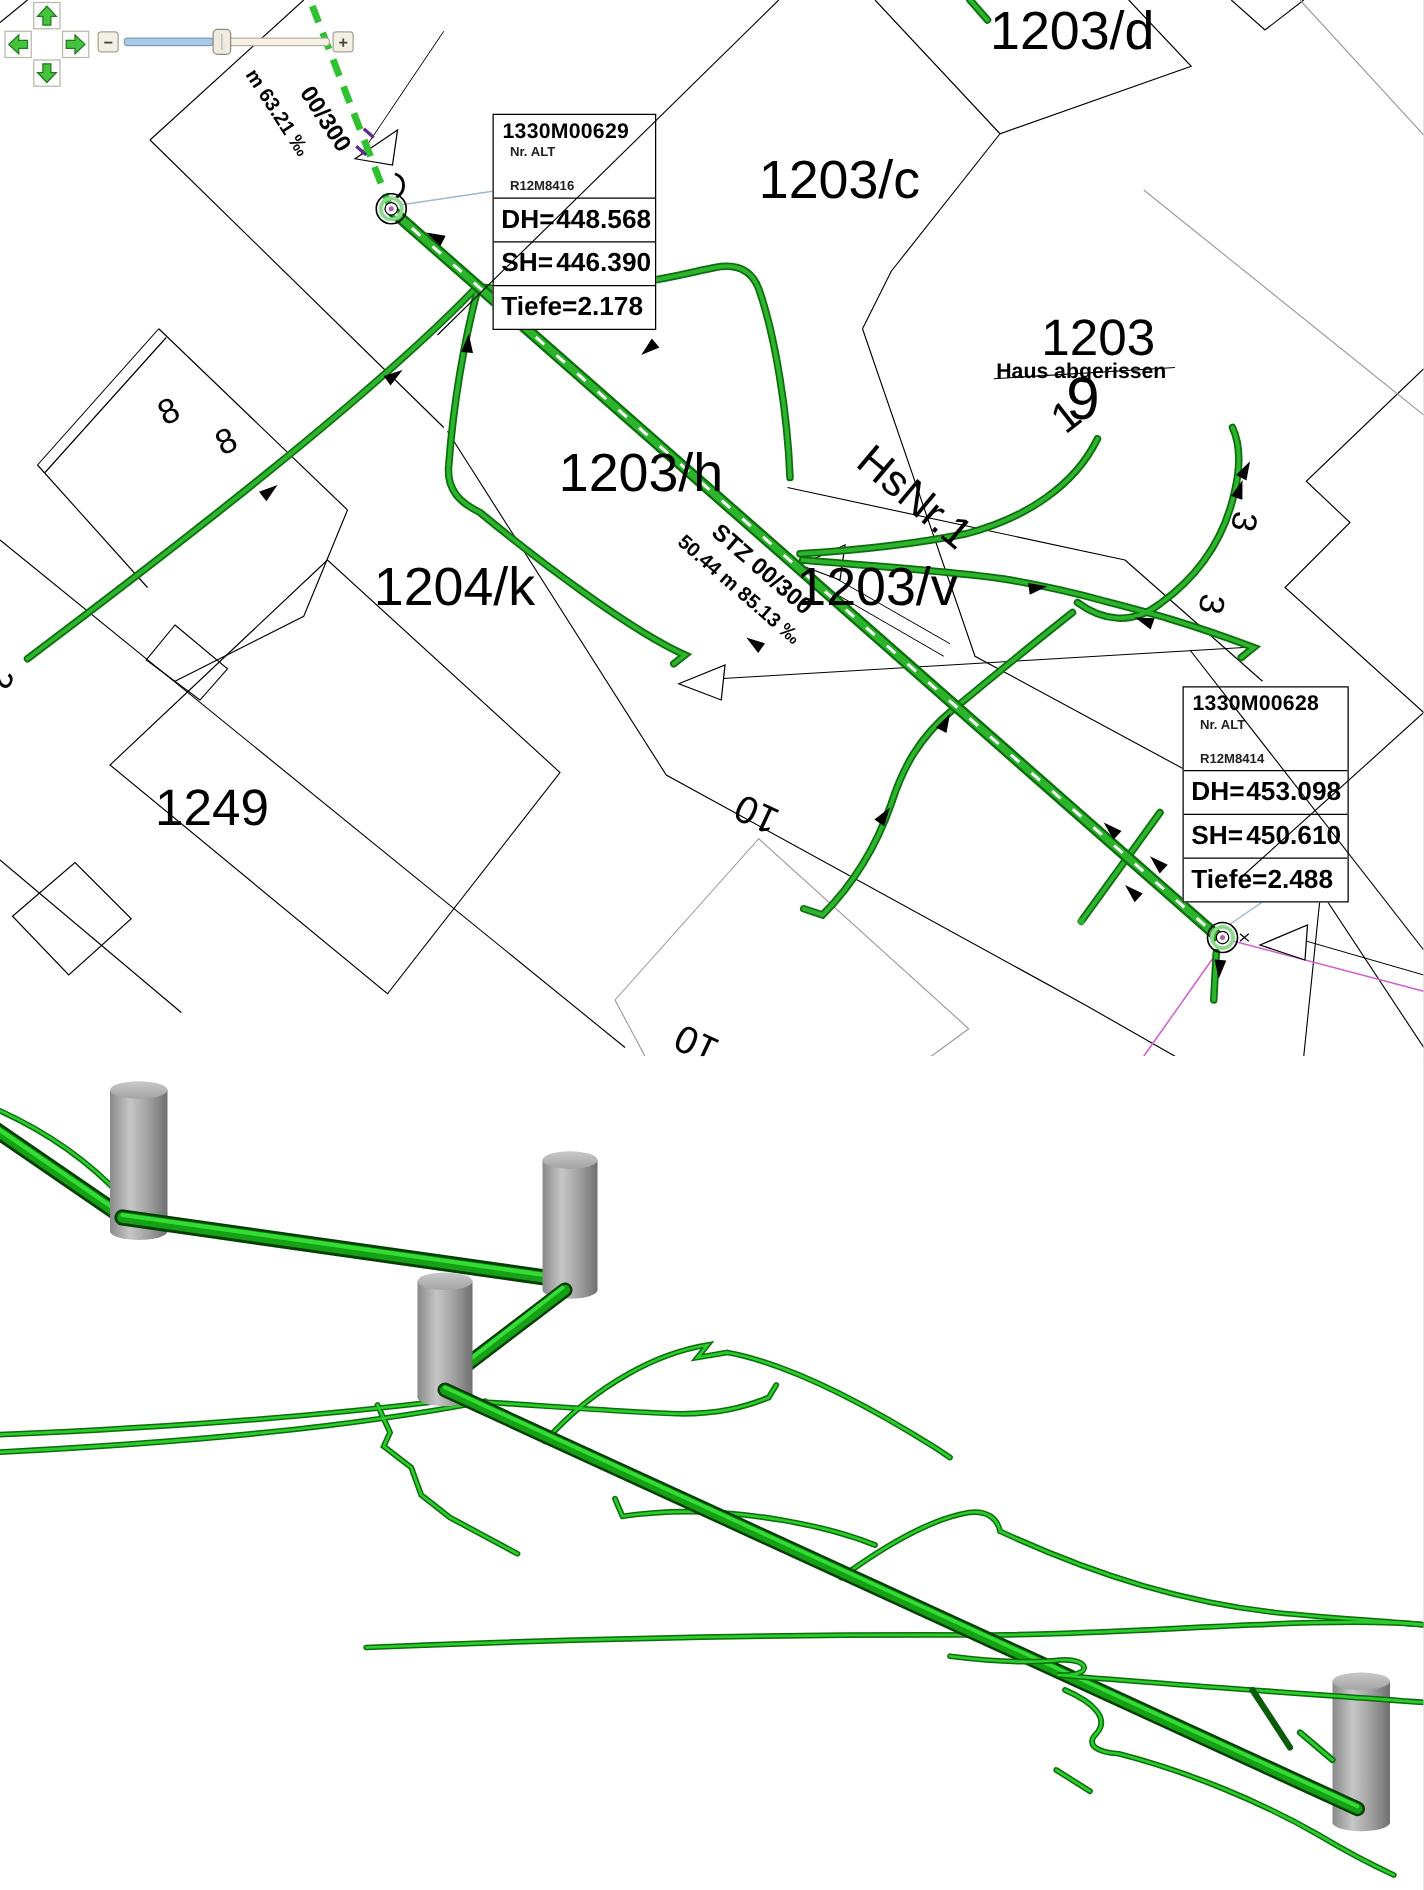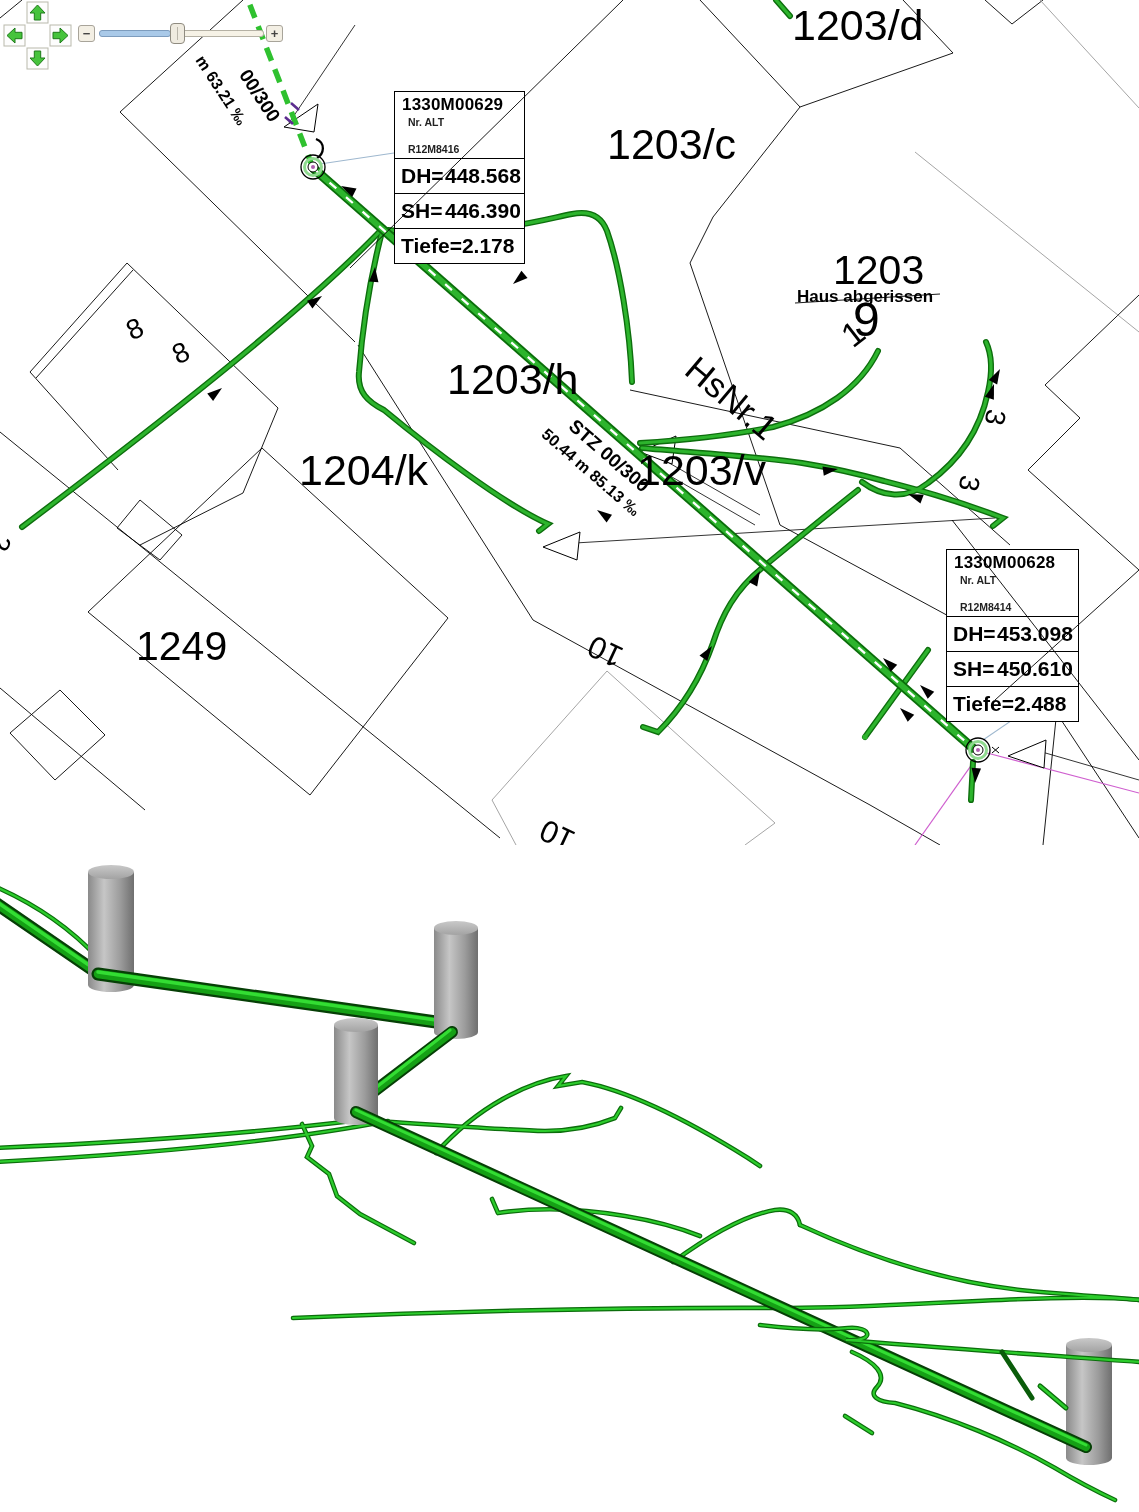--- a/index.html
+++ b/index.html
@@ -179,21 +179,21 @@
     <div class="lbl" style="left:792px;top:4px;font-size:43px;">1203/d</div>
     <div class="lbl" style="left:607px;top:95px;font-size:43px;margin-top:28px;">1203/c</div>
     <div class="lbl" style="left:833px;top:250px;font-size:41px;text-align:right;">1203</div>
     <div class="lbl" style="left:797px;top:288px;font-size:17px;font-weight:700;">Haus abgerissen</div>
     <div class="lbl" style="left:853px;top:296px;font-size:48px;">9</div>
     <div class="lbl" style="left:835px;top:326px;font-size:34px;transform:rotate(-38deg);">1</div>
     <div class="lbl" style="left:702px;top:350px;font-size:35px;transform:rotate(40deg);">HsNr.1</div>
     <div class="lbl" style="left:447px;top:358px;font-size:43px;">1203/h</div>
     <div class="lbl" style="left:299px;top:449px;font-size:43px;">1204/k</div>
     <div class="lbl" style="left:637px;top:449px;font-size:43px;">1203/v</div>
-    <div class="lbl" style="left:136px;top:626px;font-size:41px;text-align:right;">1249</div>
+    <div class="lbl" style="left:124px;top:626px;font-size:41px;text-align:right;">1249</div>
     <div class="lbl" style="left:122px;top:320px;font-size:28px;transform:rotate(-25deg);">8</div>
     <div class="lbl" style="left:168px;top:344px;font-size:28px;transform:rotate(-25deg);">8</div>
     <div class="lbl" style="left:1010px;top:412px;font-size:28px;transform:rotate(100deg);">3</div>
     <div class="lbl" style="left:984px;top:478px;font-size:28px;transform:rotate(100deg);">3</div>
     <div class="lbl rotc" style="left:588px;top:636px;font-size:31px;transform:rotate(205deg);">10</div>
     <div class="lbl rotc" style="left:540px;top:820px;font-size:31px;transform:rotate(205deg);">10</div>
     <div class="lbl rotc" style="left:-8px;top:528px;font-size:28px;transform:rotate(115deg);">2</div>
     <div class="lbl" style="left:148px;top:-12px;font-size:16px;font-weight:700;transform:rotate(-14deg);">0.50 ‰</div>
 
     <div class="plbl" style="left:252px;top:66px;font-size:19px;transform:rotate(57deg);">00/300</div>

